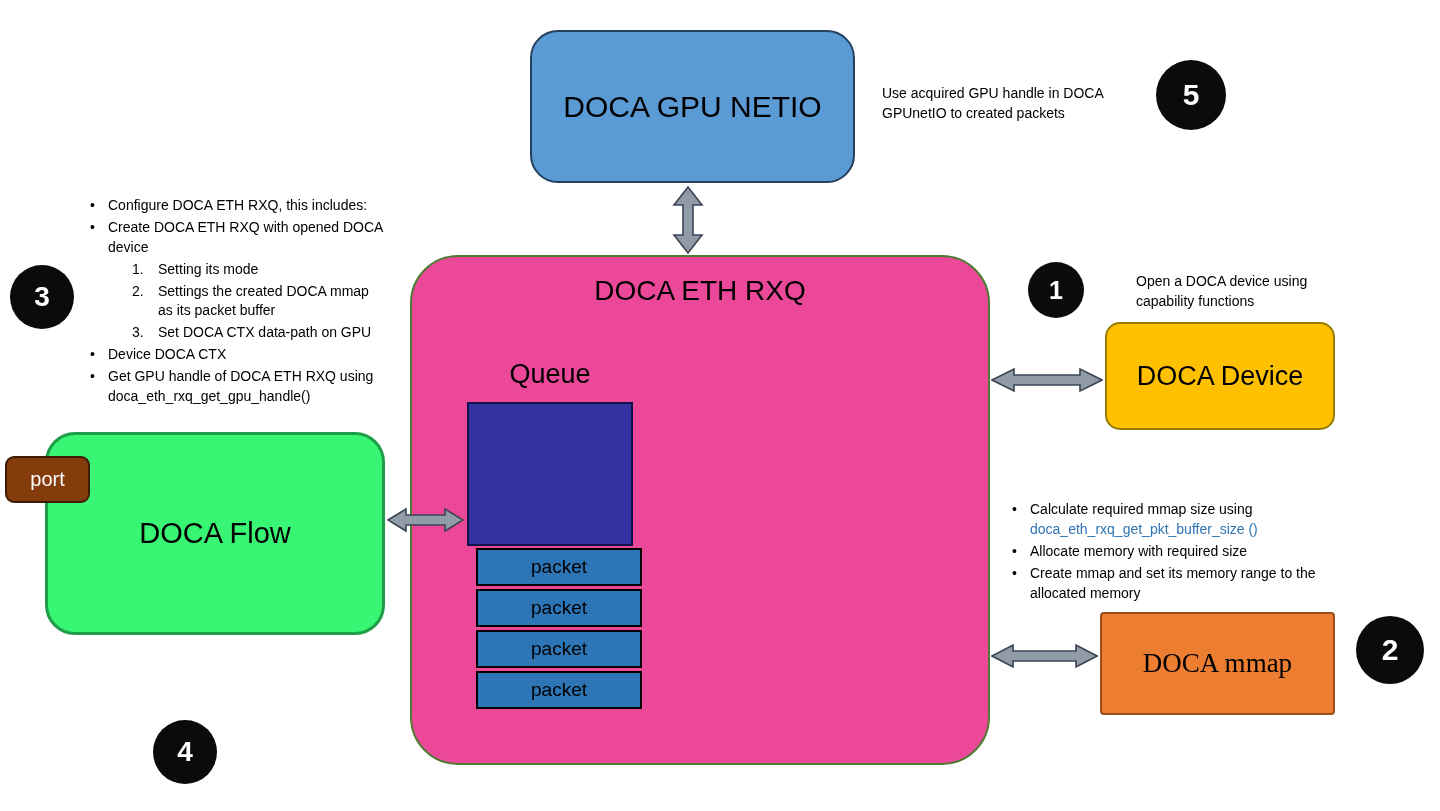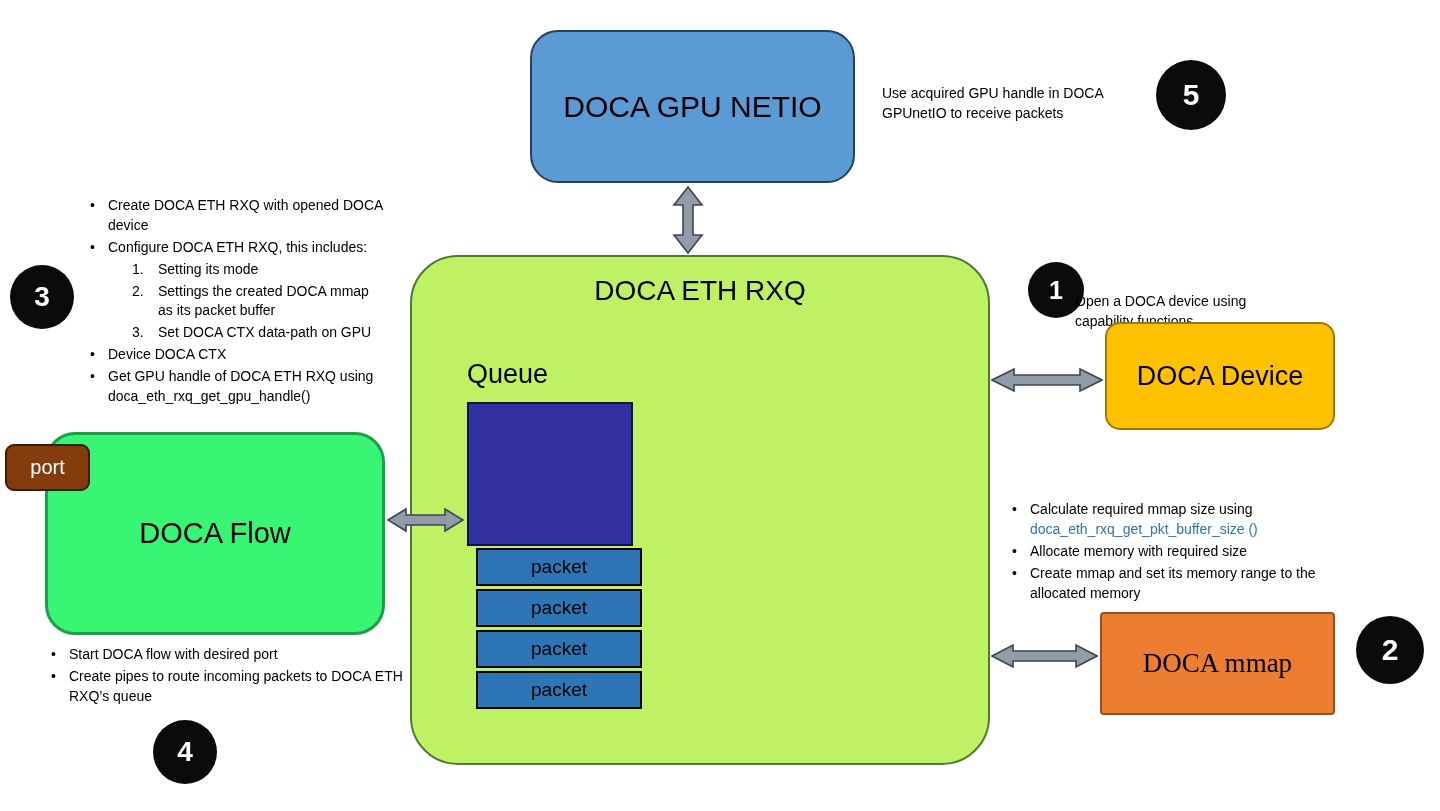--- a/index.html
+++ b/index.html
@@ -4,43 +4,43 @@
 <style>
   * { box-sizing: border-box; margin: 0; padding: 0; }
   html, body { background: #ffffff; }
   body { font-family: "Liberation Sans", sans-serif; color: #000; }
   .canvas { position: relative; width: 1440px; height: 811px; background: #fff; overflow: hidden; }
   .abs { position: absolute; }
   .node { display: flex; align-items: center; justify-content: center; text-align: center; }
 
   
   .box-netio  { left:530px; top:30px;  width:325px; height:153px; background:#5B9BD5; border:2.5px solid #24405E; border-radius:28px; font-size:30px;justify-content:center; }
-  .box-rxq    { left:410px; top:255px; width:580px; height:510px; background:#bef264; border:2.5px solid #4E7A31; border-radius:48px; }
+  .box-rxq    { left:410px; top:255px; width:580px; height:510px; background:#ec4899; border:2.5px solid #4E7A31; border-radius:48px; }
   .rxq-title  { left:0; top:18px; width:100%; text-align:center; font-size:28px; }
-  .queue-label{ left:55px; top:102px; width:166px; text-align:left; font-size:27px; }
+  .queue-label{ left:55px; top:102px; width:166px; text-align:center; font-size:27px; }
   .queue-empty{ left:55px; top:145px; width:166px; height:144px; background:#31319F; border:2px solid #12124a; }
   .packets    { left:55px; top:291px; width:166px;padding-left:9px; }
   .packet-row { width:166px; height:38px; margin-bottom:3px; background:#2E75B6; border:2px solid #000; display:flex; align-items:center; justify-content:center; font-size:19px; }
   .box-device { left:1105px; top:322px; width:230px; height:108px; background:#FFC000; border:2.5px solid #9a7b00; border-radius:15px; font-size:27px; }
   .box-mmap   { left:1100px; top:612px; width:235px; height:103px; background:#ED7D31; border:2.5px solid #9c4f1b; border-radius:4px; font-size:27px;font-family:Liberation Serif, serif; }
   .box-flow   { left:45px;  top:432px; width:340px; height:203px; background:#39F574; border:3px solid #1f9e4a; border-radius:30px; font-size:29px; }
-  .tag-port   { left:5px;   top:444px; width:85px;  height:47px;  background:#843C0C; border:2px solid #3d1c06; border-radius:9px; color:#fff; font-size:20px; z-index:4; }
+  .tag-port   { left:5px;   top:456px; width:85px;  height:47px;  background:#843C0C; border:2px solid #3d1c06; border-radius:9px; color:#fff; font-size:20px; z-index:4; }
 
   
   .badge { background:#0b0b0b; color:#fff; border-radius:50%; display:flex; align-items:center; justify-content:center; font-weight:700; }
   .badge-1 { left:1028px; top:262px; width:56px; height:56px; font-size:25px; }
   .badge-2 { left:1356px; top:616px; width:68px; height:68px; font-size:30px; }
   .badge-3 { left:10px;   top:265px; width:64px; height:64px; font-size:28px; }
   .badge-4 { left:153px;  top:720px; width:64px; height:64px; font-size:28px; }
   .badge-5 { left:1156px; top:60px;  width:70px; height:70px; font-size:30px; }
 
   
   .note { font-size:14px; line-height:1.42; color:#000; }
   .note-5 { left:882px;  top:84px;  width:250px; }
-  .note-1 { left:1075px; top:272px; width:185px;margin-top:20px; }
+  .note-1 { left:1136px; top:272px; width:185px; }
   .list-3 { left:86px;  top:196px; width:300px; }
   .list-2 { left:1008px; top:500px; width:345px; }
   .list-4 { left:47px;  top:645px; width:360px; }
   .li    { position:relative; padding-left:22px; margin-bottom:2px; }
   .li::before { content:"\2022"; position:absolute; left:4px; }
   .subli { position:relative; padding-left:72px; margin-bottom:2px; }
   .subli .num { position:absolute; left:46px; }
   .code-blue { color:#2E74B5; display:block; }
 
   
@@ -49,21 +49,21 @@
 </style>
 </head>
 <body>
 
 <div class="canvas">
 
   <div class="abs node box-netio">
     <span>DOCA GPU NETIO</span>
   </div>
 
-  <div class="abs note note-5">Use acquired GPU handle in DOCA GPUnetIO to receive packets</div>
+  <div class="abs note note-5">Use acquired GPU handle in DOCA GPUnetIO to created packets</div>
   <div class="abs badge badge-5">
     <span>5</span>
   </div>
 
   <div class="abs box-rxq">
     <div class="abs rxq-title">DOCA ETH RXQ</div>
     <div class="abs queue-label">Queue</div>
     <div class="abs queue-empty"></div>
     <div class="abs packets">
       <div class="packet-row">
@@ -103,22 +103,22 @@
     <span>DOCA mmap</span>
   </div>
   <div class="abs badge badge-2">
     <span>2</span>
   </div>
 
   <div class="abs badge badge-3">
     <span>3</span>
   </div>
   <div class="abs note list-3">
+    <div class="li"><span>Configure DOCA ETH RXQ, this includes:</span></div>
     <div class="li"><span>Create DOCA ETH RXQ with opened DOCA device</span></div>
-    <div class="li"><span>Configure DOCA ETH RXQ, this includes:</span></div>
     <div class="subli">
       <span class="num">1.</span>
       <span>Setting its mode</span>
     </div>
     <div class="subli">
       <span class="num">2.</span>
       <span>Settings the created DOCA mmap as its packet buffer</span>
     </div>
     <div class="subli">
       <span class="num">3.</span>
@@ -128,24 +128,20 @@
     <div class="li"><span>Get GPU handle of DOCA ETH RXQ using doca_eth_rxq_get_gpu_handle()</span></div>
   </div>
 
   <div class="abs node box-flow">
     <span>DOCA Flow</span>
   </div>
   <div class="abs node tag-port">
     <span>port</span>
   </div>
 
-  <div class="abs note list-4">
-    <div class="li"><span>Start DOCA flow with desired port</span></div>
-    <div class="li"><span>Create pipes to route incoming packets to DOCA ETH RXQ’s queue</span></div>
-  </div>
   <div class="abs badge badge-4">
     <span>4</span>
   </div>
 
   <div class="arrow" style="left:672px; top:186px;">
     <svg width="32" height="68" viewBox="0 0 32 68">
       <polygon points="16,1 30,19 21,19 21,49 30,49 16,67 2,49 11,49 11,19 2,19" fill="#929CA8" stroke="#3C4454" stroke-width="1.6"></polygon>
     </svg>
   </div>
 

